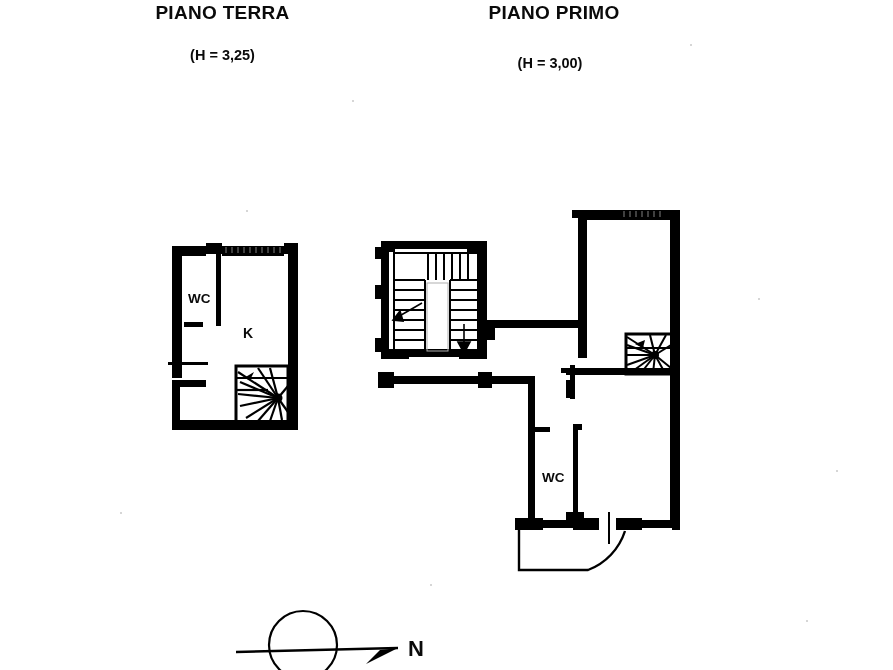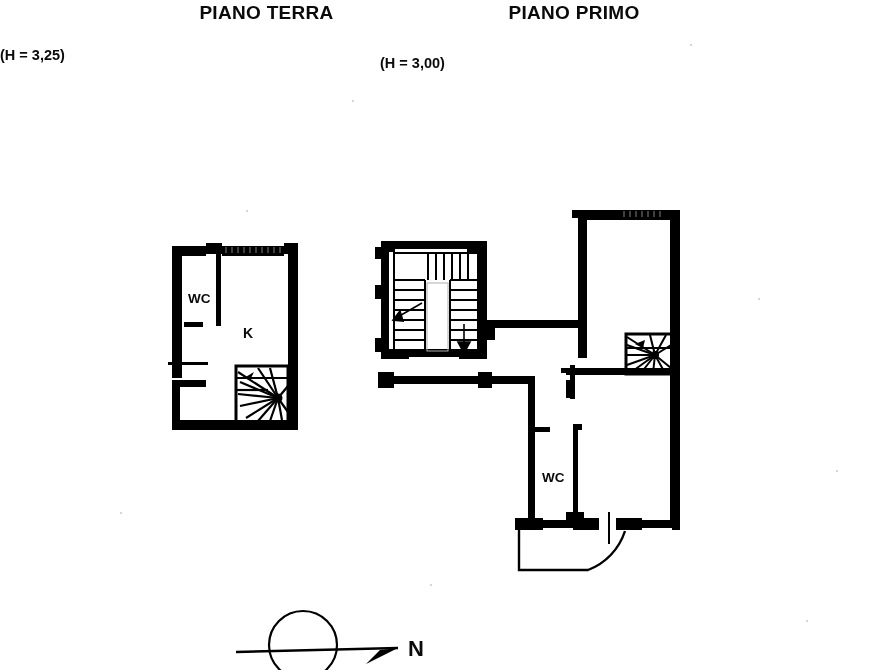--- a/index.html
+++ b/index.html
@@ -24,32 +24,32 @@
     background: #ffffff;
   }
   .plan-title {
     position: absolute;
     font-weight: bold;
     font-size: 19px;
     letter-spacing: 0.3px;
     white-space: nowrap;
     text-align: center;
     color: #0a0a0a;
-    padding-left: 44px;
   }
   .plan-height {
     position: absolute;
     font-weight: bold;
     font-size: 14.5px;
     white-space: nowrap;
+    text-align: center;
     color: #0a0a0a;
   }
   #title-gf { left: 0px; top: 2px; width: 445px; }
   #height-gf { left: 0px; top: 47px; width: 445px; }
-  #title-ff { left: 360px; top: 2px; width: 340px; }
+  #title-ff { left: 384px; top: 2px; width: 340px; }
   #height-ff { left: 380px; top: 55px; width: 340px; }
 
   svg { display: block; }
   #drawing {
     position: absolute;
     left: 0;
     top: 0;
   }
   .room-label {
     font-family: "Liberation Sans", sans-serif;

